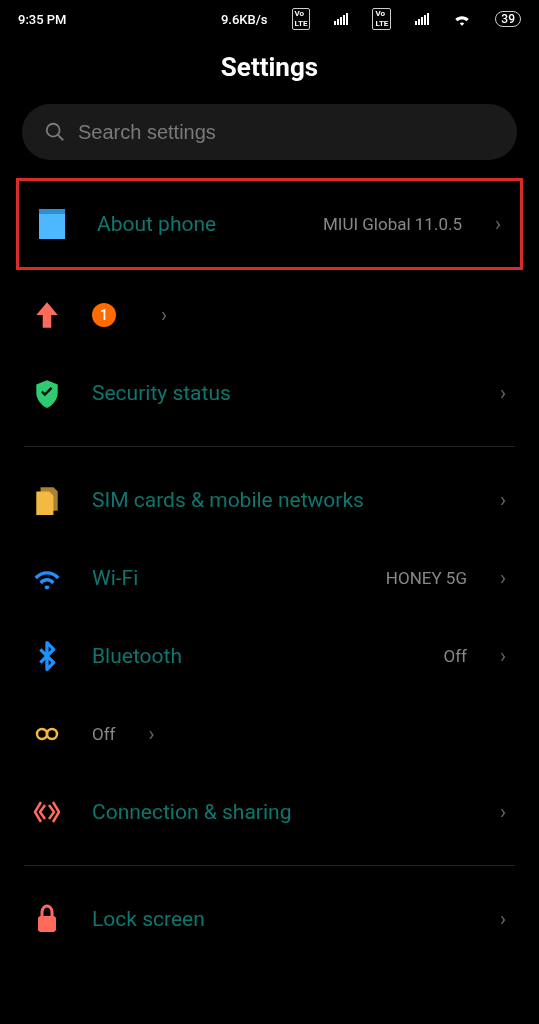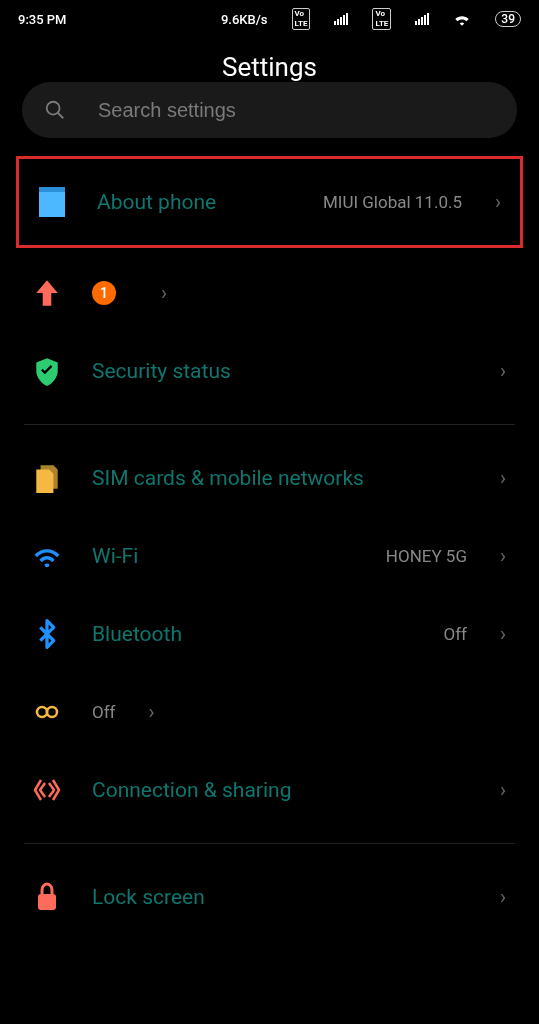--- a/index.html
+++ b/index.html
@@ -49,32 +49,33 @@
     .battery-pill {
       border: 1px solid #ccc;
       border-radius: 8px;
       padding: 0 5px;
       font-size: 12px;
       line-height: 14px;
     }
     .page-title {
       text-align: center;
       font-size: 26px;
-      font-weight: 400;
+      font-weight: 700;
       margin-top: 18px;
+      margin-bottom: 22px;
     }
     .search-box {
       margin: 0 22px 18px;
       background: #1a1a1a;
       border-radius: 28px;
       height: 56px;
       display: flex;
       align-items: center;
       padding: 0 22px;
-      gap: 32px;
+      gap: 12px;
     }
     .search-box input {
       background: transparent;
       border: none;
       outline: none;
       color: #888;
       font-size: 20px;
       flex: 1;
     }
     .search-box input::placeholder { color: #7a7a7a; }

